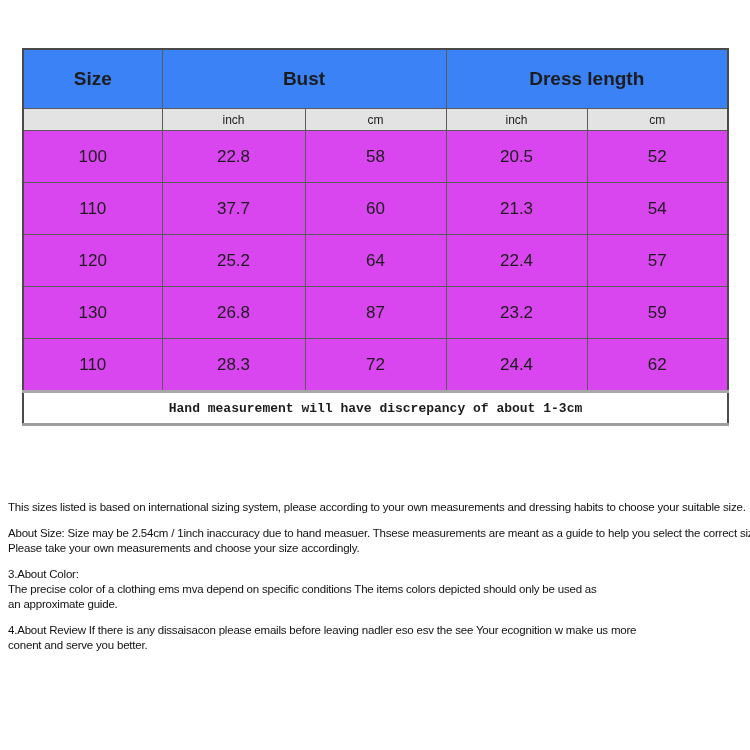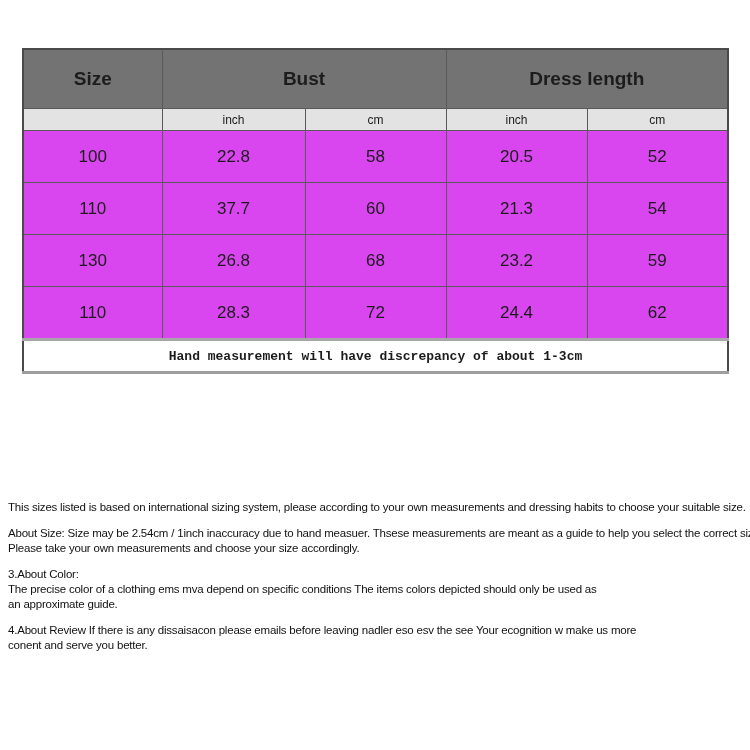--- a/index.html
+++ b/index.html
@@ -20,21 +20,21 @@
   }
   table.size-chart th, table.size-chart td {
     border:1px solid #5a5a5a;
     text-align:center;
     vertical-align:middle;
     padding:0;
     overflow:hidden;
   }
   tr.head-row th {
     height:58px;
-    background:#737373;
+    background:#3b82f6;
     font-size:19px;
     font-weight:bold;
   }
   tr.unit-row td {
     height:21px;
     background:#e3e3e3;
     font-size:12px;
     font-weight:normal;
   }
   tr.data-row td {
@@ -100,23 +100,30 @@
       <td>52</td>
     </tr>
     <tr class="data-row">
       <td>110</td>
       <td>37.7</td>
       <td>60</td>
       <td>21.3</td>
       <td>54</td>
     </tr>
     <tr class="data-row">
+      <td>120</td>
+      <td>25.2</td>
+      <td>64</td>
+      <td>22.4</td>
+      <td>57</td>
+    </tr>
+    <tr class="data-row">
       <td>130</td>
       <td>26.8</td>
-      <td>68</td>
+      <td>87</td>
       <td>23.2</td>
       <td>59</td>
     </tr>
     <tr class="data-row">
       <td>110</td>
       <td>28.3</td>
       <td>72</td>
       <td>24.4</td>
       <td>62</td>
     </tr>

